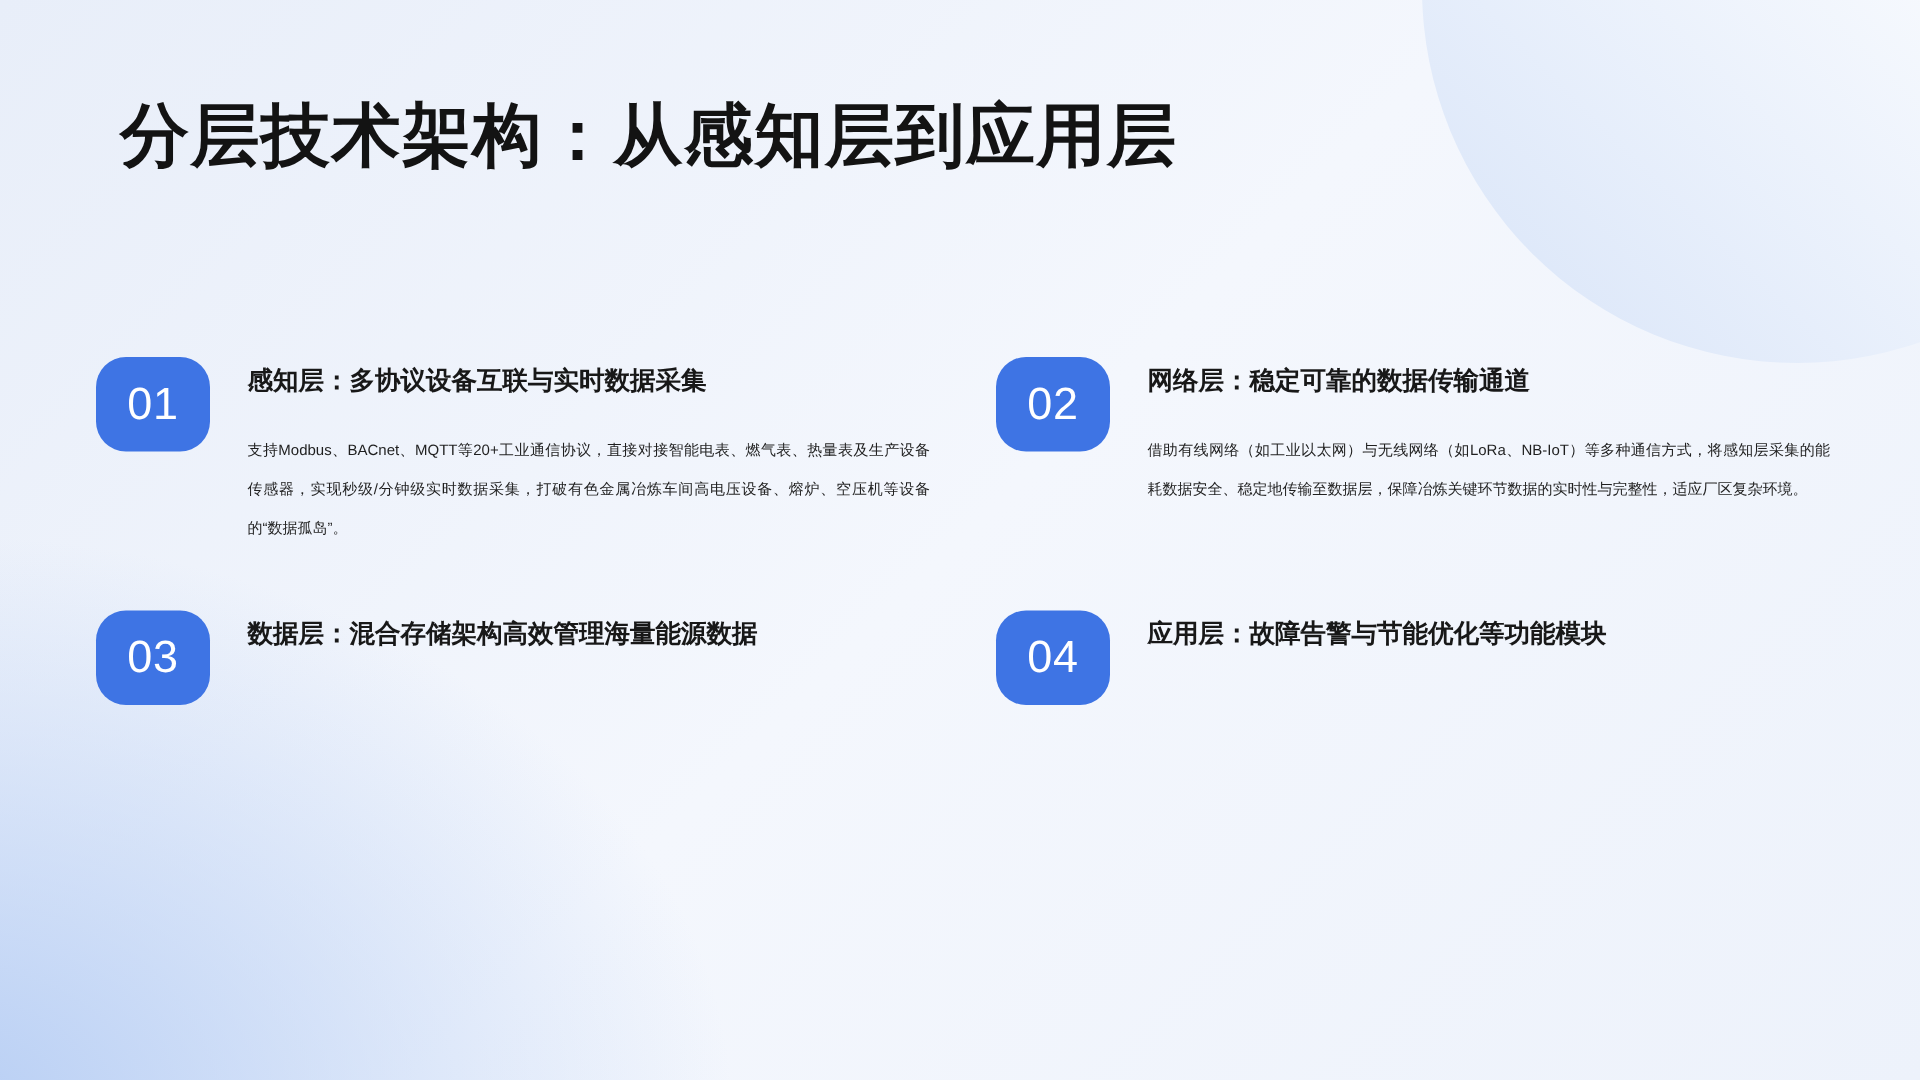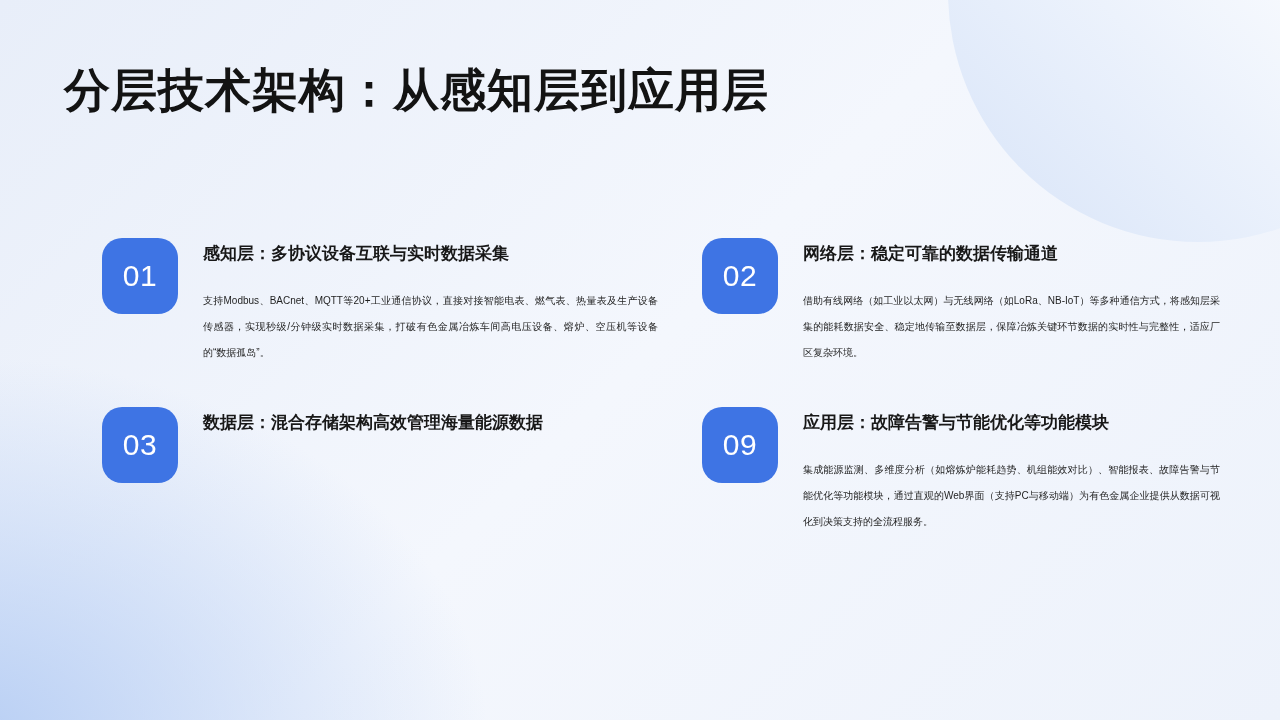--- a/index.html
+++ b/index.html
@@ -21,21 +21,21 @@
     position: absolute;
     width: 500px;
     height: 500px;
     top: -258px;
     right: -168px;
     border-radius: 50%;
     background: linear-gradient(225deg, rgba(255,255,255,0.97) 25%, rgba(230,238,251,0.92) 70%, rgba(210,224,247,0.85) 100%);
   }
   .title {
     position: absolute;
-    left: 64px;
+    left: 80px;
     top: 60px;
     font-size: 46px;
     font-weight: 700;
     letter-spacing: 1px;
     color: #131313;
     white-space: nowrap;
   }
   .grid {
     position: absolute;
     left: 64px;
@@ -44,31 +44,30 @@
     grid-template-columns: 600px 556px;
     row-gap: 41px;
   }
   .item {
     display: flex;
     align-items: flex-start;
   }
   .badge {
     flex: 0 0 76px;
     width: 76px;
-    height: 76px;
+    height: 63px;
     border-radius: 20px;
     background: #3e74e4;
     color: #ffffff;
     font-size: 30px;
     font-weight: 500;
     display: flex;
     align-items: center;
     justify-content: center;
     letter-spacing: 0.5px;
-    margin-left: 38px;
   }
   .item-text {
     margin-left: 25px;
     width: 455px;
   }
   .item-heading {
     margin-top: 4px;
     font-size: 17px;
     line-height: 24px;
     font-weight: 600;
@@ -110,21 +109,20 @@
     </div>
 
     <div class="item">
       <div class="badge" style="background: rgb(62, 116, 228);">03</div>
       <div class="item-text">
         <div class="item-heading">数据层：混合存储架构高效管理海量能源数据</div>
       </div>
     </div>
 
     <div class="item">
-      <div class="badge" style="background: rgb(62, 116, 228);">09</div>
+      <div class="badge" style="background: rgb(62, 116, 228);">04</div>
       <div class="item-text">
         <div class="item-heading">应用层：故障告警与节能优化等功能模块</div>
-        <div class="item-body">集成能源监测、多维度分析（如熔炼炉能耗趋势、机组能效对比）、智能报表、故障告警与节能优化等功能模块，通过直观的Web界面（支持PC与移动端）为有色金属企业提供从数据可视化到决策支持的全流程服务。</div>
       </div>
     </div>
 
   </div>
 </div>
 
 </body></html>

